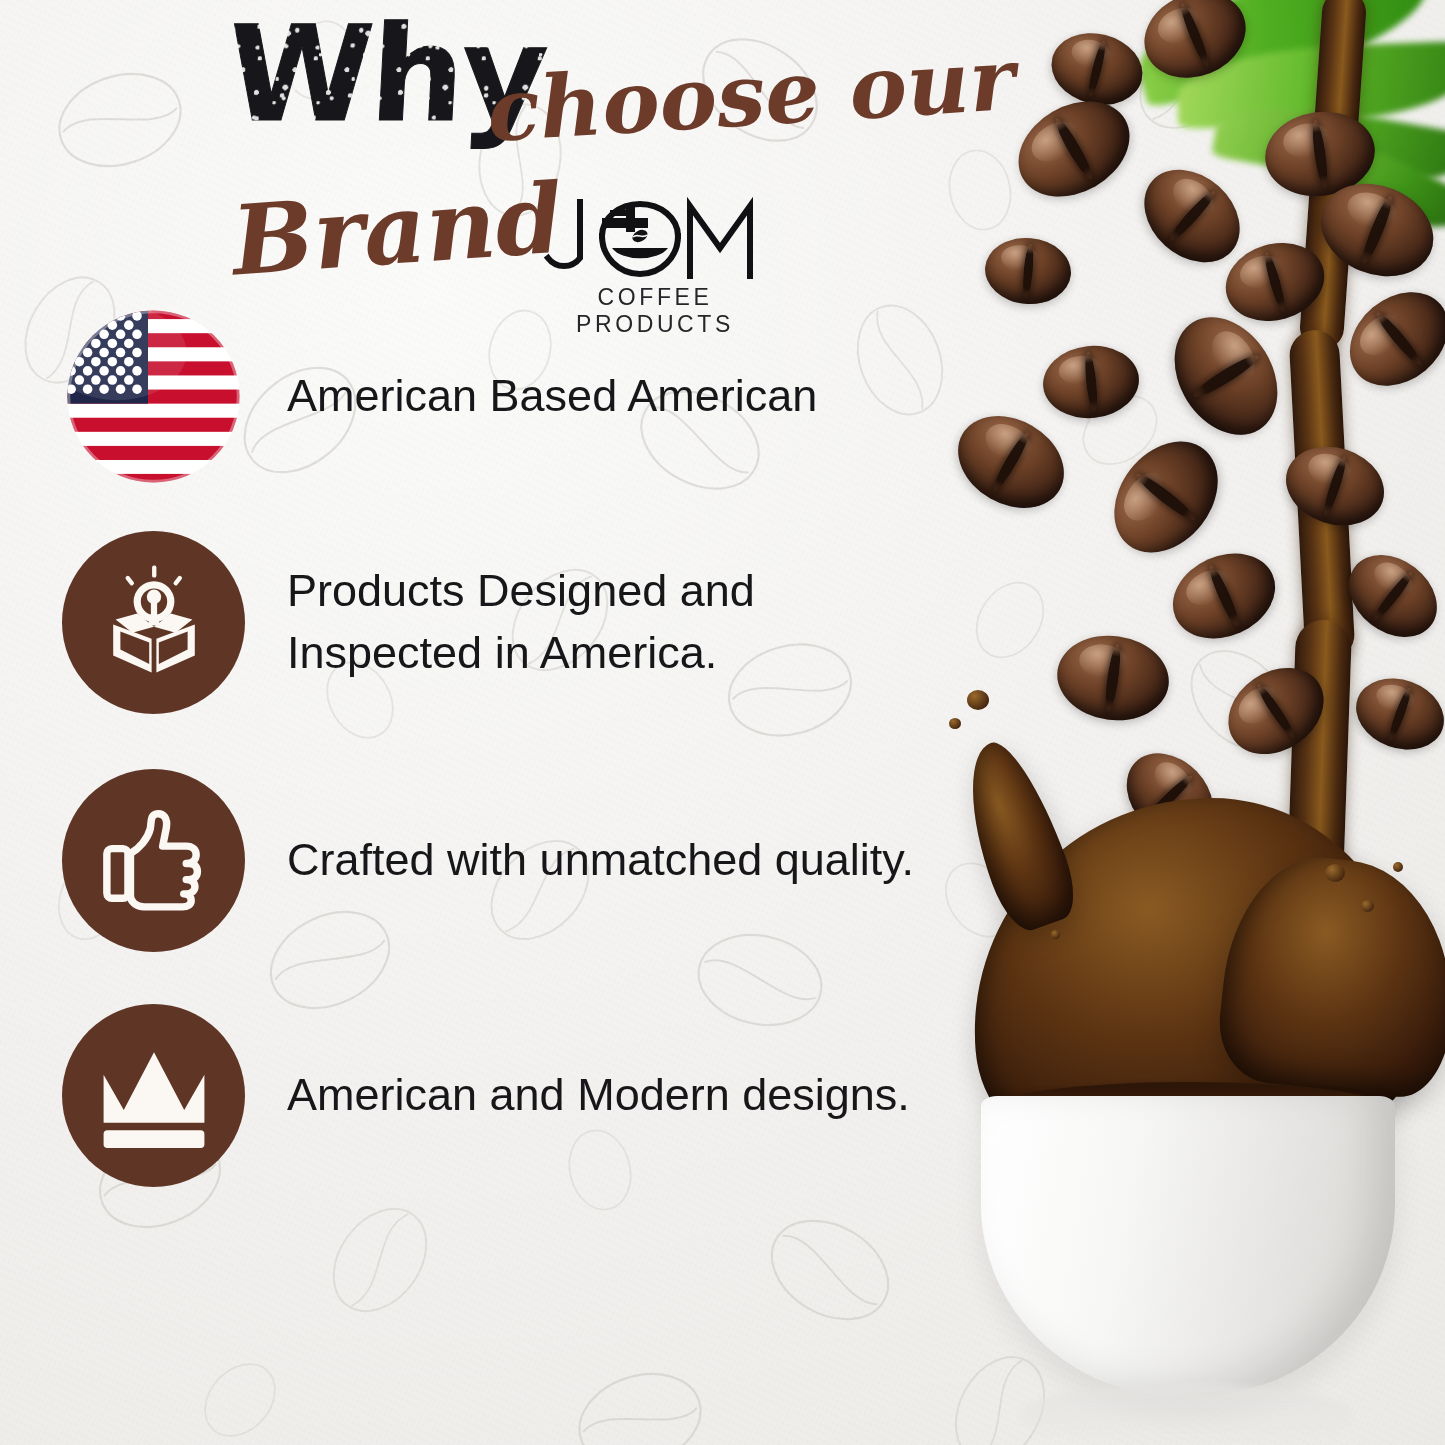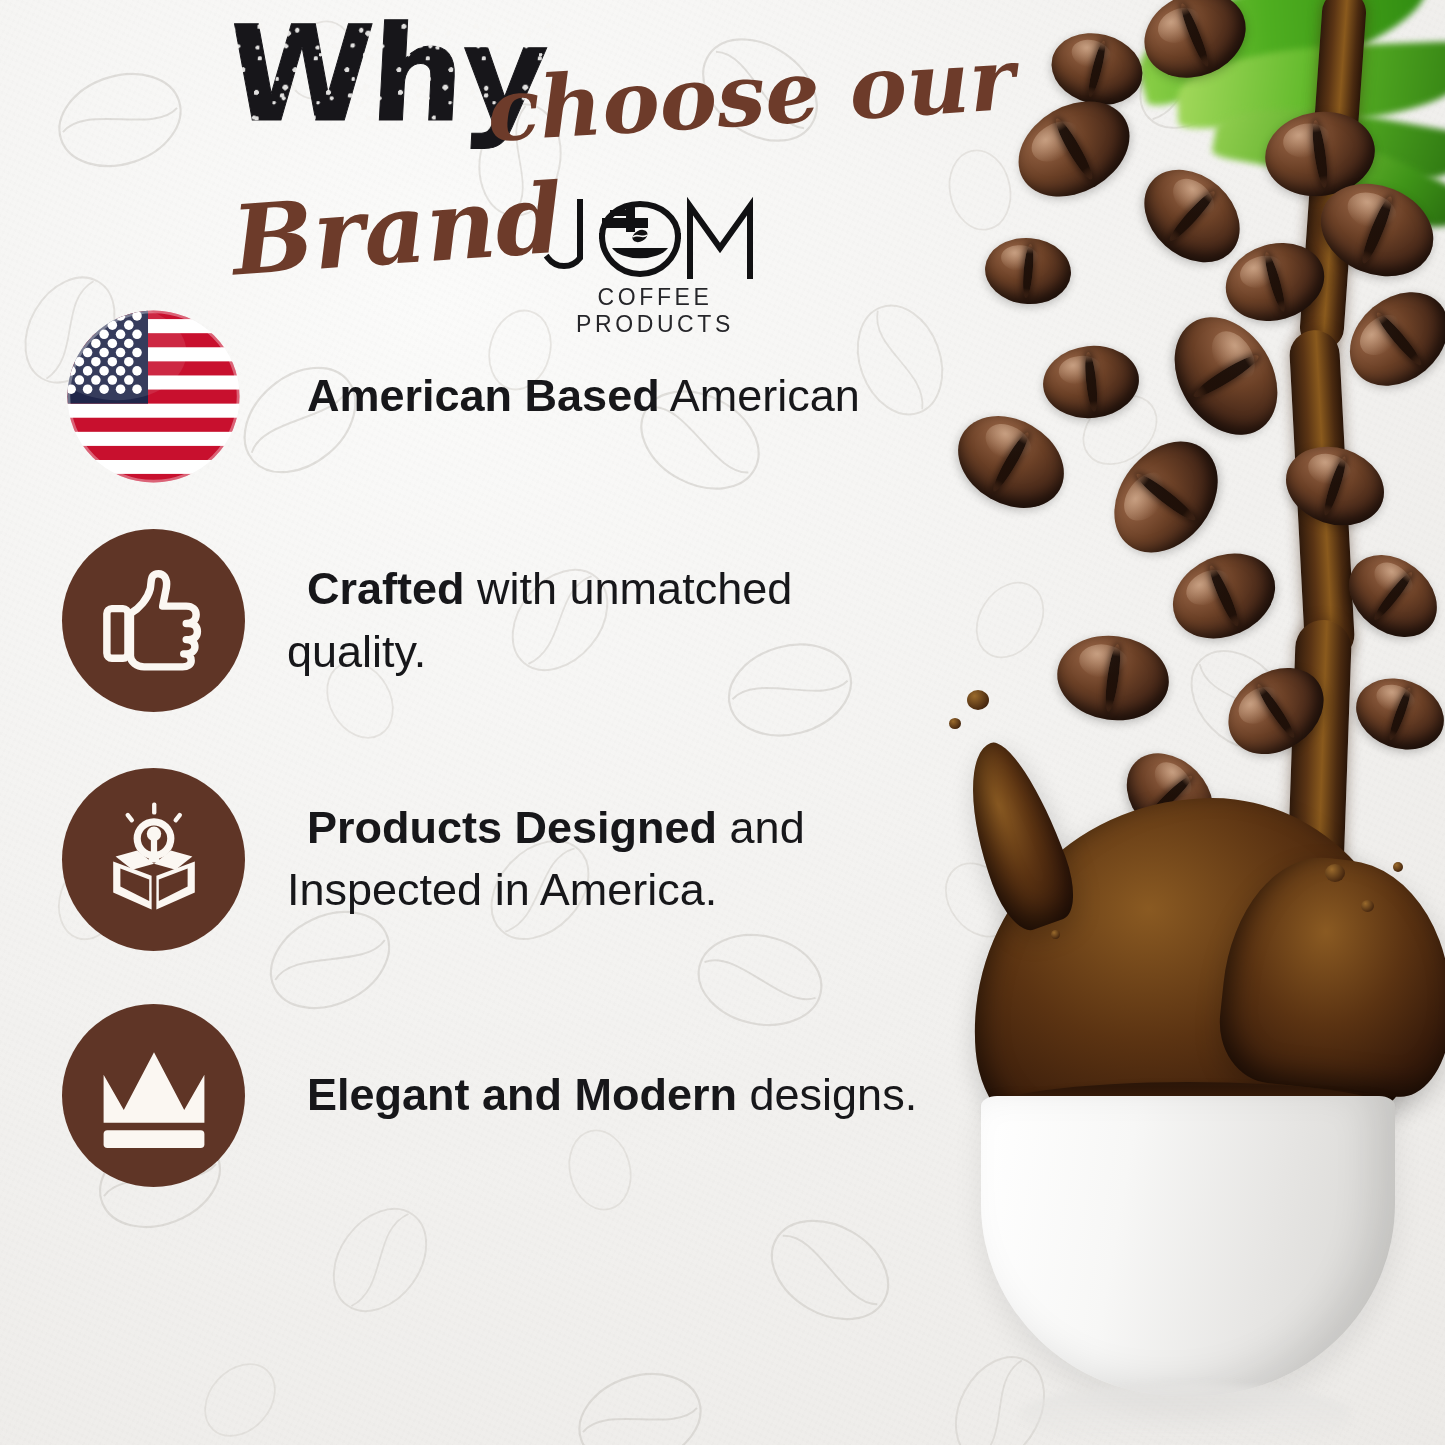--- a/index.html
+++ b/index.html
@@ -126,21 +126,21 @@
   .badge.flag{background:transparent;overflow:hidden;}
   .feature-text{
     margin-left:42px;
     font-family:"Liberation Sans", sans-serif;
     font-size:45px;
     line-height:1.38;
     color:#17171a;
     font-weight:normal;
     max-width:700px;
   }
-  .feature-text b{font-weight:bold;margin-left:20px;}
+  .feature-text b{font-weight:normal;}
 
   
   .f1{height:212px;}
   .f2{height:240px;}
   .f3{height:237px;}
   .f4{height:240px;}
   .f5{height:232px;}
 
   
   .photo{
@@ -427,83 +427,83 @@
             <ellipse cx="50" cy="50" rx="47" ry="47" fill="none" stroke="rgba(255,255,255,.35)" stroke-width="3"></ellipse>
             <ellipse cx="30" cy="26" rx="38" ry="26" fill="rgba(255,255,255,.10)"></ellipse>
           </g>
         </svg>
       </div>
       <div class="feature-text">
         <b>American Based</b><span> American</span>
       </div>
     </div>
 
+    <div class="feature f2">
+      <div class="badge">
+        <svg width="120" height="120" viewBox="0 0 100 100" aria-hidden="true">
+          <g fill="#fbf7f2">
+
+            <rect x="48.4" y="3" width="3.6" height="10" rx="1.6"></rect>
+            <rect x="28" y="11" width="3.6" height="9" rx="1.6" transform="rotate(-38 29.8 15.5)"></rect>
+            <rect x="68" y="11" width="3.6" height="9" rx="1.6" transform="rotate(38 69.8 15.5)"></rect>
+
+            <path d="M50,16 A17,17 0 1 0 50,50 A17,17 0 1 0 50,16 Z
+                     M50,22 A11,11 0 1 1 50,44 A11,11 0 1 1 50,22 Z" fill-rule="evenodd"></path>
+
+            <circle cx="50" cy="29" r="6"></circle>
+            <rect x="47.4" y="30" width="5.2" height="18" rx="2"></rect>
+            <rect x="45.6" y="46" width="8.8" height="7" rx="1.8"></rect>
+
+            <path d="M18,48 L36,43 L50,54 L32,59 Z"></path>
+            <path d="M82,48 L64,43 L50,54 L68,59 Z"></path>
+
+            <path d="M16,52 L48,64 L48,92 L16,78 Z"></path>
+            <path d="M84,52 L52,64 L52,92 L84,78 Z"></path>
+            <path d="M18,50 L50,60 L82,50 L50,40 Z" opacity="0"></path>
+          </g>
+          <g fill="#5f3526">
+            <path d="M22,58 L46,67 L46,85 L22,73 Z"></path>
+            <path d="M78,58 L54,67 L54,85 L78,73 Z"></path>
+          </g>
+        </svg>
+      </div>
+      <div class="feature-text" style="max-width:620px;">
+        <b>Products Designed</b><span> and Inspected in America.</span>
+      </div>
+    </div>
+
     <div class="feature f3">
       <div class="badge">
         <svg width="124" height="124" viewBox="0 0 100 100" aria-hidden="true">
           <g fill="none" stroke="#fbf7f2" stroke-width="6" stroke-linejoin="round" stroke-linecap="round">
             <rect x="12" y="40" width="17" height="40" rx="4"></rect>
             <path d="M31,44 C38,40 45,32 47,24 C48,18 47,13 52,12
                      C58,11 61,16 60,23 L57,38 L76,38
                      C81,38 84,41 84,45 C84,49 81,52 76,52
                      L78,52 C83,52 85,55 85,58.5 C85,62 83,65 78,65
                      L76,65 C81,65 83,67.5 83,71 C83,74 80,76.5 76,76.5
                      L74,76.5 C78,76.5 80,79 80,82 C80,85 77,87 73,87
                      L42,87 C36,87 31,83 31,78 Z"></path>
           </g>
         </svg>
       </div>
       <div class="feature-text" style="max-width:640px;">
         <b>Crafted</b><span> with unmatched quality.</span>
       </div>
     </div>
 
-    <div class="feature f2">
-      <div class="badge">
-        <svg width="120" height="120" viewBox="0 0 100 100" aria-hidden="true">
-          <g fill="#fbf7f2">
-
-            <rect x="48.4" y="3" width="3.6" height="10" rx="1.6"></rect>
-            <rect x="28" y="11" width="3.6" height="9" rx="1.6" transform="rotate(-38 29.8 15.5)"></rect>
-            <rect x="68" y="11" width="3.6" height="9" rx="1.6" transform="rotate(38 69.8 15.5)"></rect>
-
-            <path d="M50,16 A17,17 0 1 0 50,50 A17,17 0 1 0 50,16 Z
-                     M50,22 A11,11 0 1 1 50,44 A11,11 0 1 1 50,22 Z" fill-rule="evenodd"></path>
-
-            <circle cx="50" cy="29" r="6"></circle>
-            <rect x="47.4" y="30" width="5.2" height="18" rx="2"></rect>
-            <rect x="45.6" y="46" width="8.8" height="7" rx="1.8"></rect>
-
-            <path d="M18,48 L36,43 L50,54 L32,59 Z"></path>
-            <path d="M82,48 L64,43 L50,54 L68,59 Z"></path>
-
-            <path d="M16,52 L48,64 L48,92 L16,78 Z"></path>
-            <path d="M84,52 L52,64 L52,92 L84,78 Z"></path>
-            <path d="M18,50 L50,60 L82,50 L50,40 Z" opacity="0"></path>
-          </g>
-          <g fill="#5f3526">
-            <path d="M22,58 L46,67 L46,85 L22,73 Z"></path>
-            <path d="M78,58 L54,67 L54,85 L78,73 Z"></path>
-          </g>
-        </svg>
-      </div>
-      <div class="feature-text" style="max-width:620px;">
-        <b>Products Designed</b><span> and Inspected in America.</span>
-      </div>
-    </div>
-
 
     <div class="feature f5">
       <div class="badge">
         <svg width="126" height="126" viewBox="0 0 100 100" aria-hidden="true">
           <g fill="#fbf7f2">
             <path d="M10,34 L26,62 L50,16 L74,62 L90,34 L90,72 L10,72 Z"></path>
             <rect x="10" y="78" width="80" height="14" rx="3"></rect>
           </g>
         </svg>
       </div>
       <div class="feature-text">
-        <b>Elegant and Modern</b><span> designs.</span>
+        <b>American and Modern</b><span> designs.</span>
       </div>
     </div>
 
   </div>
 </div>
 
 </body></html>

